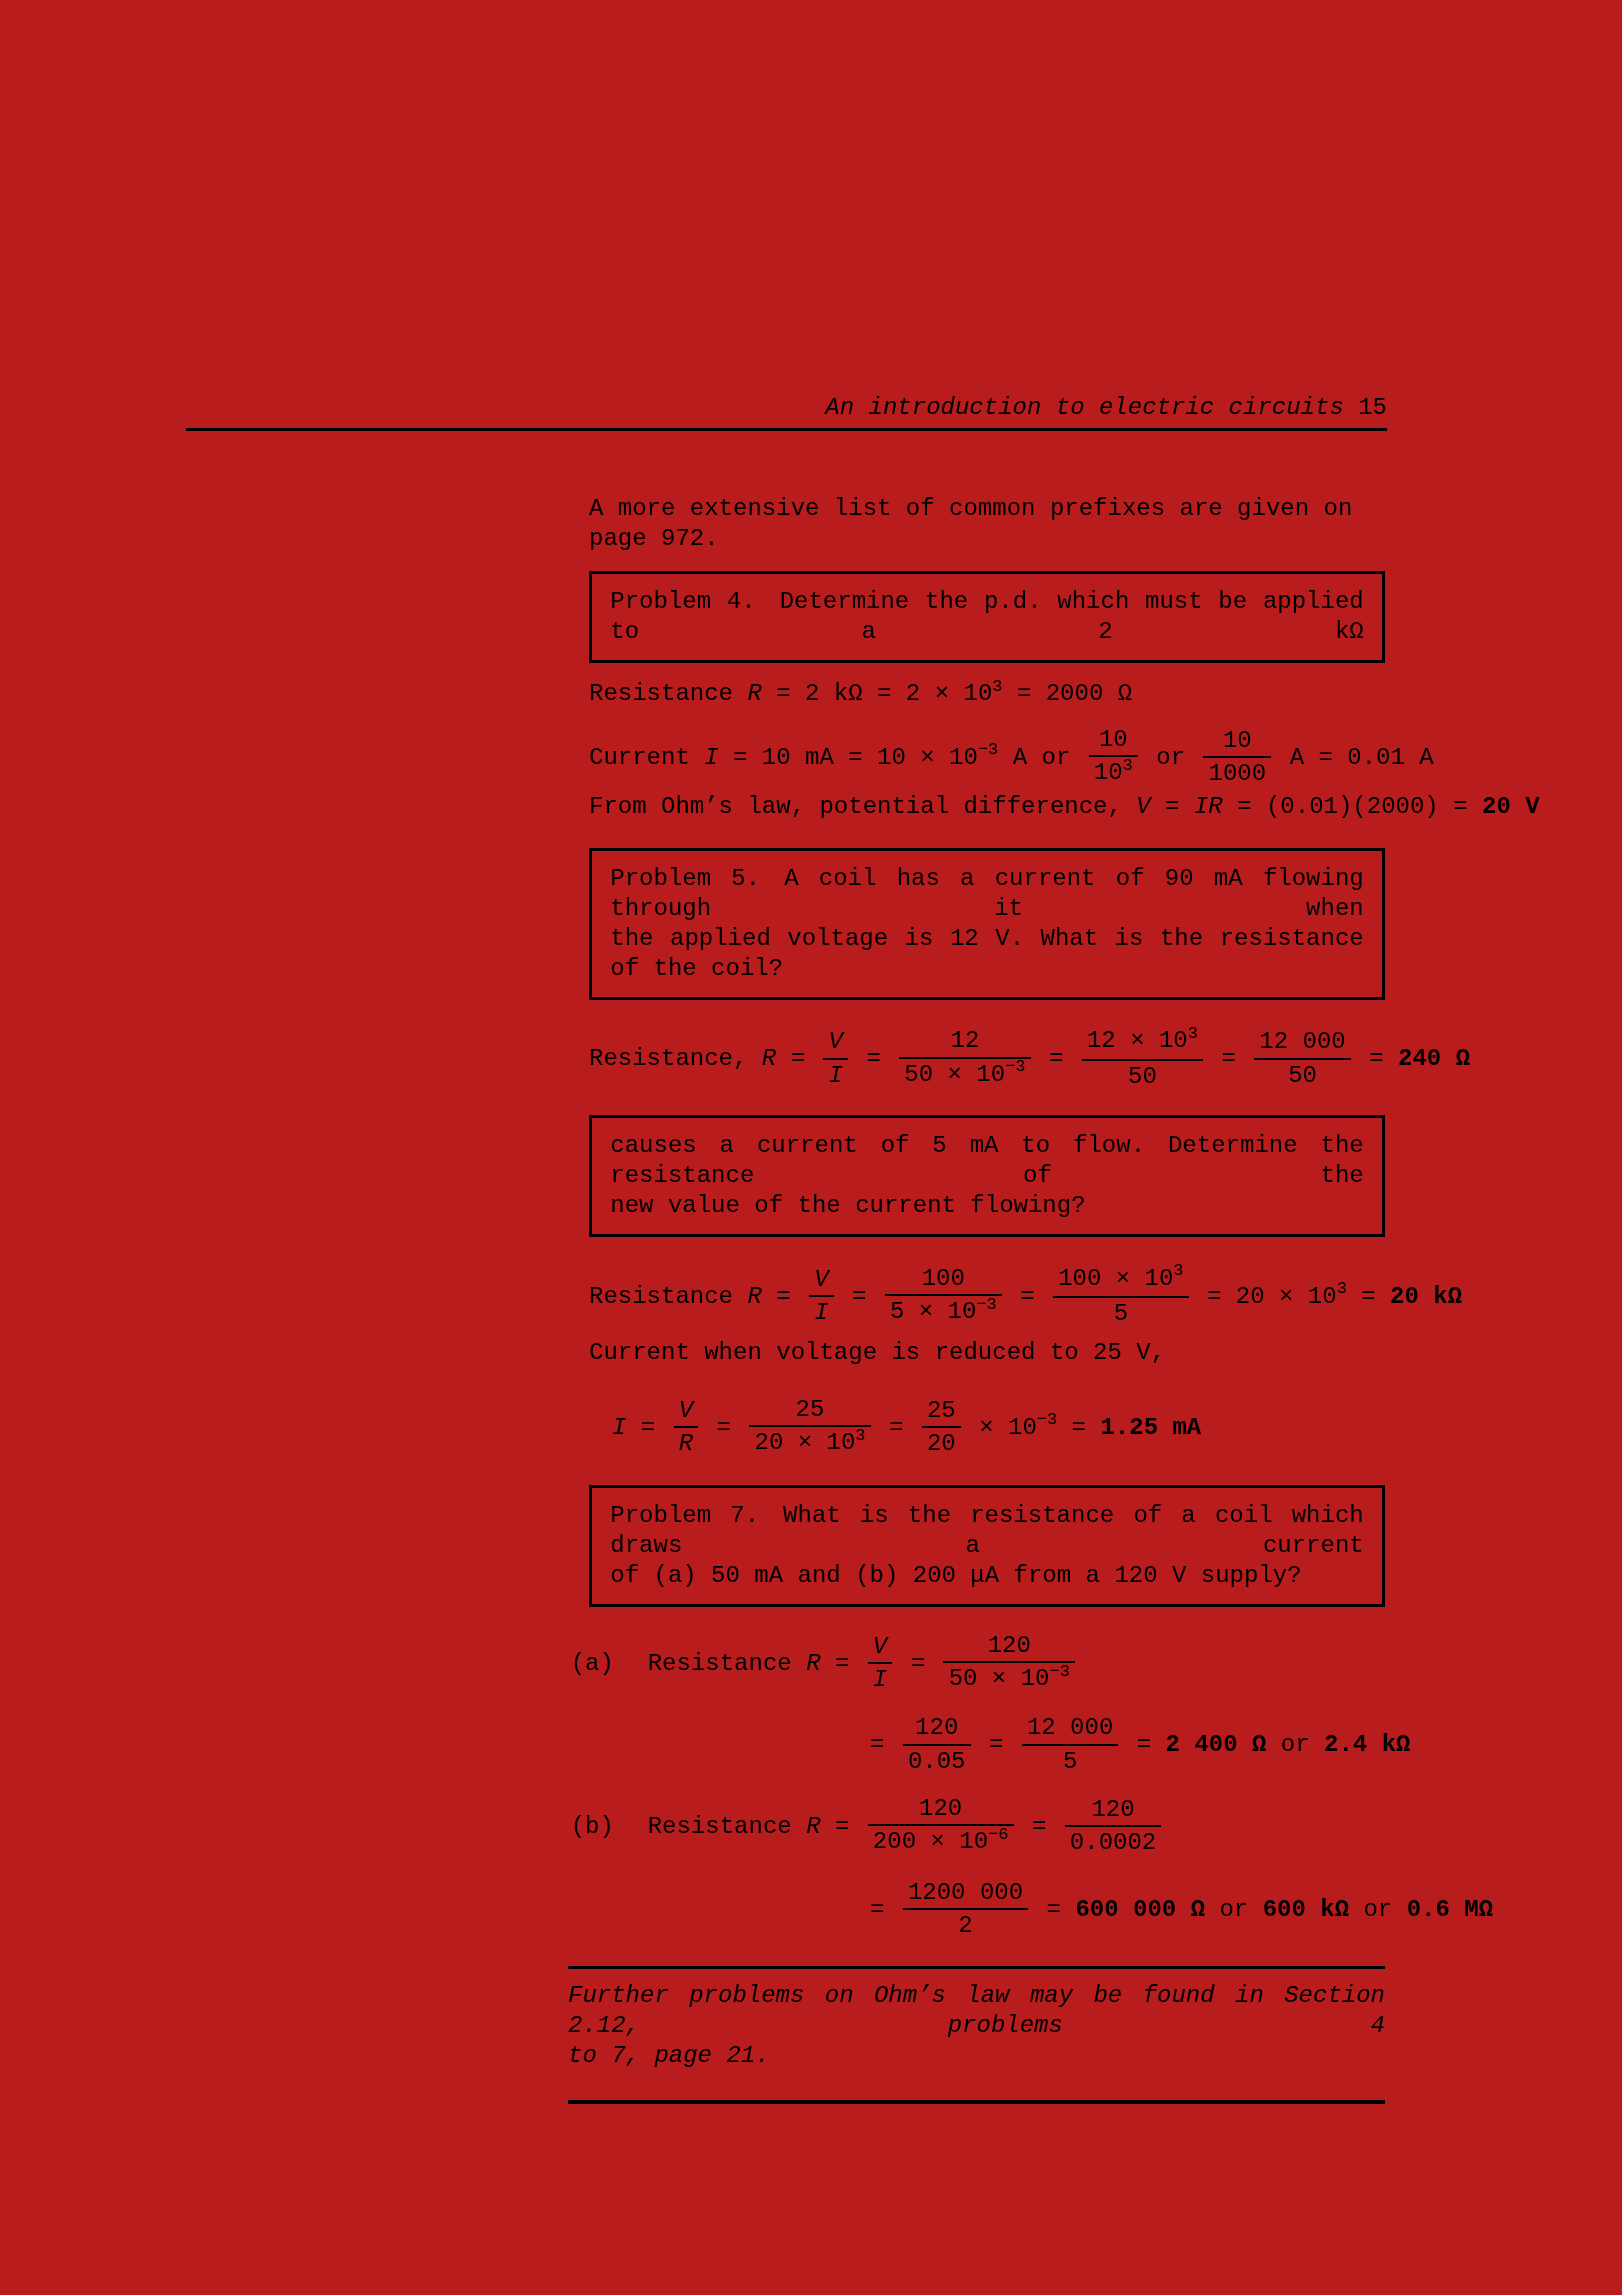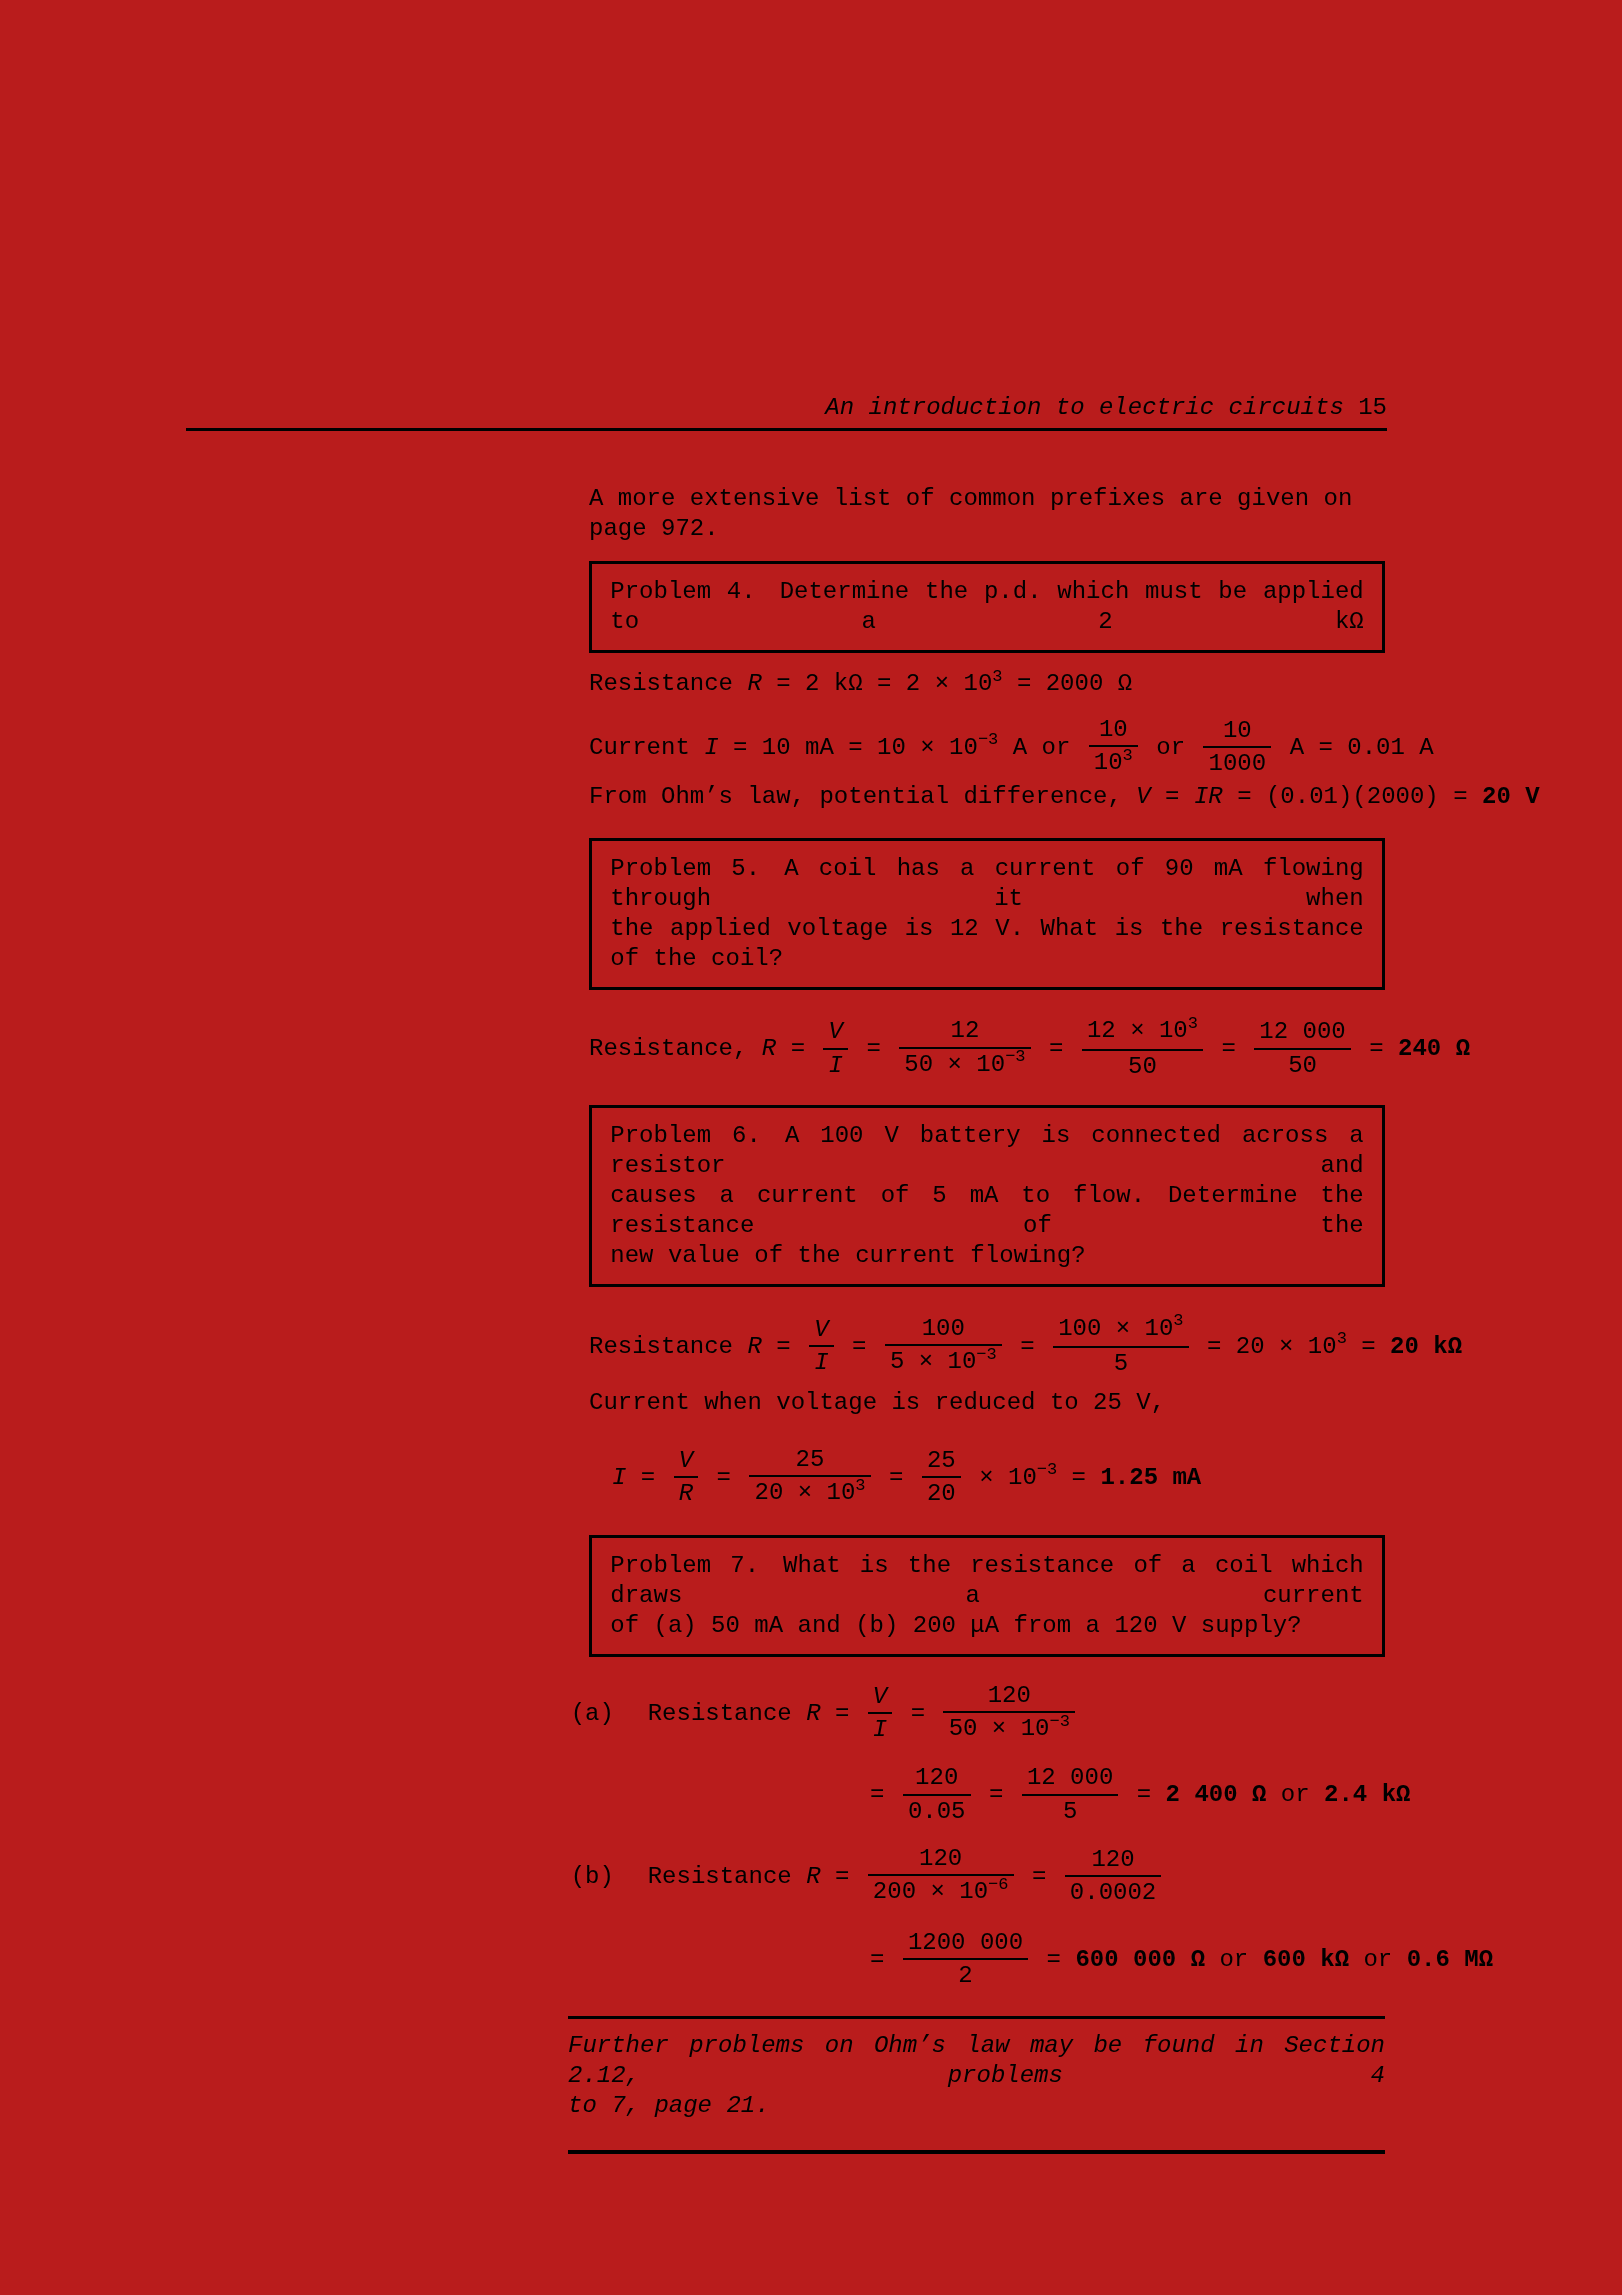--- a/index.html
+++ b/index.html
@@ -30,21 +30,21 @@
     left: 186px;
     top: 428px;
     width: 1201px;
     height: 3.3px;
     background: #000;
   }
   
   .content {
     position: absolute;
     left: 589px;
-    top: 484px;
+    top: 494px;
     width: 796px;
   }
   .intro { line-height: 30px; }
   
   .problem-box {
     border: 3.3px solid #000;
     padding: 13px 18.3px;
     box-sizing: border-box;
   }
   .tline {
@@ -139,21 +139,20 @@
     <div class="eq mt-eq3"><span class="mt">From&nbsp;Ohm’s&nbsp;law,&nbsp;potential&nbsp;difference,&nbsp;</span><span class="mi">V</span><span class="mt">&nbsp;=&nbsp;</span><span class="mi">IR</span><span class="mt">&nbsp;=&nbsp;(0.01)(2000)&nbsp;=&nbsp;</span><span class="mb">20&nbsp;V</span></div>
 
     <div class="problem-box mt-box5">
         <div class="tline">Problem 5. A coil has a current of 90 mA flowing through it when</div>
         <div class="tline last">the applied voltage is 12 V. What is the resistance of the coil?</div>
       </div>
 
     <div class="eq mt-eq4"><span class="mt">Resistance,&nbsp;</span><span class="mi">R</span><span class="mt">&nbsp;=&nbsp;</span><span class="frac"><span class="num"><span class="mi">V</span></span><span class="den"><span class="mi">I</span></span></span><span class="mt">&nbsp;=&nbsp;</span><span class="frac"><span class="num"><span class="mt">12</span></span><span class="den"><span class="mt">50&nbsp;×&nbsp;10</span><span class="msup">−3</span></span></span><span class="mt">&nbsp;=&nbsp;</span><span class="frac"><span class="num"><span class="mt">12&nbsp;×&nbsp;10</span><span class="msup">3</span></span><span class="den"><span class="mt">50</span></span></span><span class="mt">&nbsp;=&nbsp;</span><span class="frac"><span class="num"><span class="mt">12&nbsp;000</span></span><span class="den"><span class="mt">50</span></span></span><span class="mt">&nbsp;=&nbsp;</span><span class="mb">240&nbsp;Ω</span></div>
 
     <div class="problem-box mt-box6">
-        <div class="tline">Problem 6. A 100 V battery is connected across a resistor and</div>
         <div class="tline">causes a current of 5 mA to flow. Determine the resistance of the</div>
         <div class="tline last">new value of the current flowing?</div>
       </div>
 
     <div class="eq mt-eq5"><span class="mt">Resistance&nbsp;</span><span class="mi">R</span><span class="mt">&nbsp;=&nbsp;</span><span class="frac"><span class="num"><span class="mi">V</span></span><span class="den"><span class="mi">I</span></span></span><span class="mt">&nbsp;=&nbsp;</span><span class="frac"><span class="num"><span class="mt">100</span></span><span class="den"><span class="mt">5&nbsp;×&nbsp;10</span><span class="msup">−3</span></span></span><span class="mt">&nbsp;=&nbsp;</span><span class="frac"><span class="num"><span class="mt">100&nbsp;×&nbsp;10</span><span class="msup">3</span></span><span class="den"><span class="mt">5</span></span></span><span class="mt">&nbsp;=&nbsp;20&nbsp;×&nbsp;10</span><span class="msup">3</span><span class="mt">&nbsp;=&nbsp;</span><span class="mb">20&nbsp;kΩ</span></div>
     <div class="eq mt-note">Current when voltage is reduced to 25 V,</div>
     <div class="eq mt-eq6 indent-small"><span class="mi">I</span><span class="mt">&nbsp;=&nbsp;</span><span class="frac"><span class="num"><span class="mi">V</span></span><span class="den"><span class="mi">R</span></span></span><span class="mt">&nbsp;=&nbsp;</span><span class="frac"><span class="num"><span class="mt">25</span></span><span class="den"><span class="mt">20&nbsp;×&nbsp;10</span><span class="msup">3</span></span></span><span class="mt">&nbsp;=&nbsp;</span><span class="frac"><span class="num"><span class="mt">25</span></span><span class="den"><span class="mt">20</span></span></span><span class="mt">&nbsp;×&nbsp;10</span><span class="msup">−3</span><span class="mt">&nbsp;=&nbsp;</span><span class="mb">1.25&nbsp;mA</span></div>
 
     <div class="problem-box mt-box7">
         <div class="tline">Problem 7. What is the resistance of a coil which draws a current</div>

